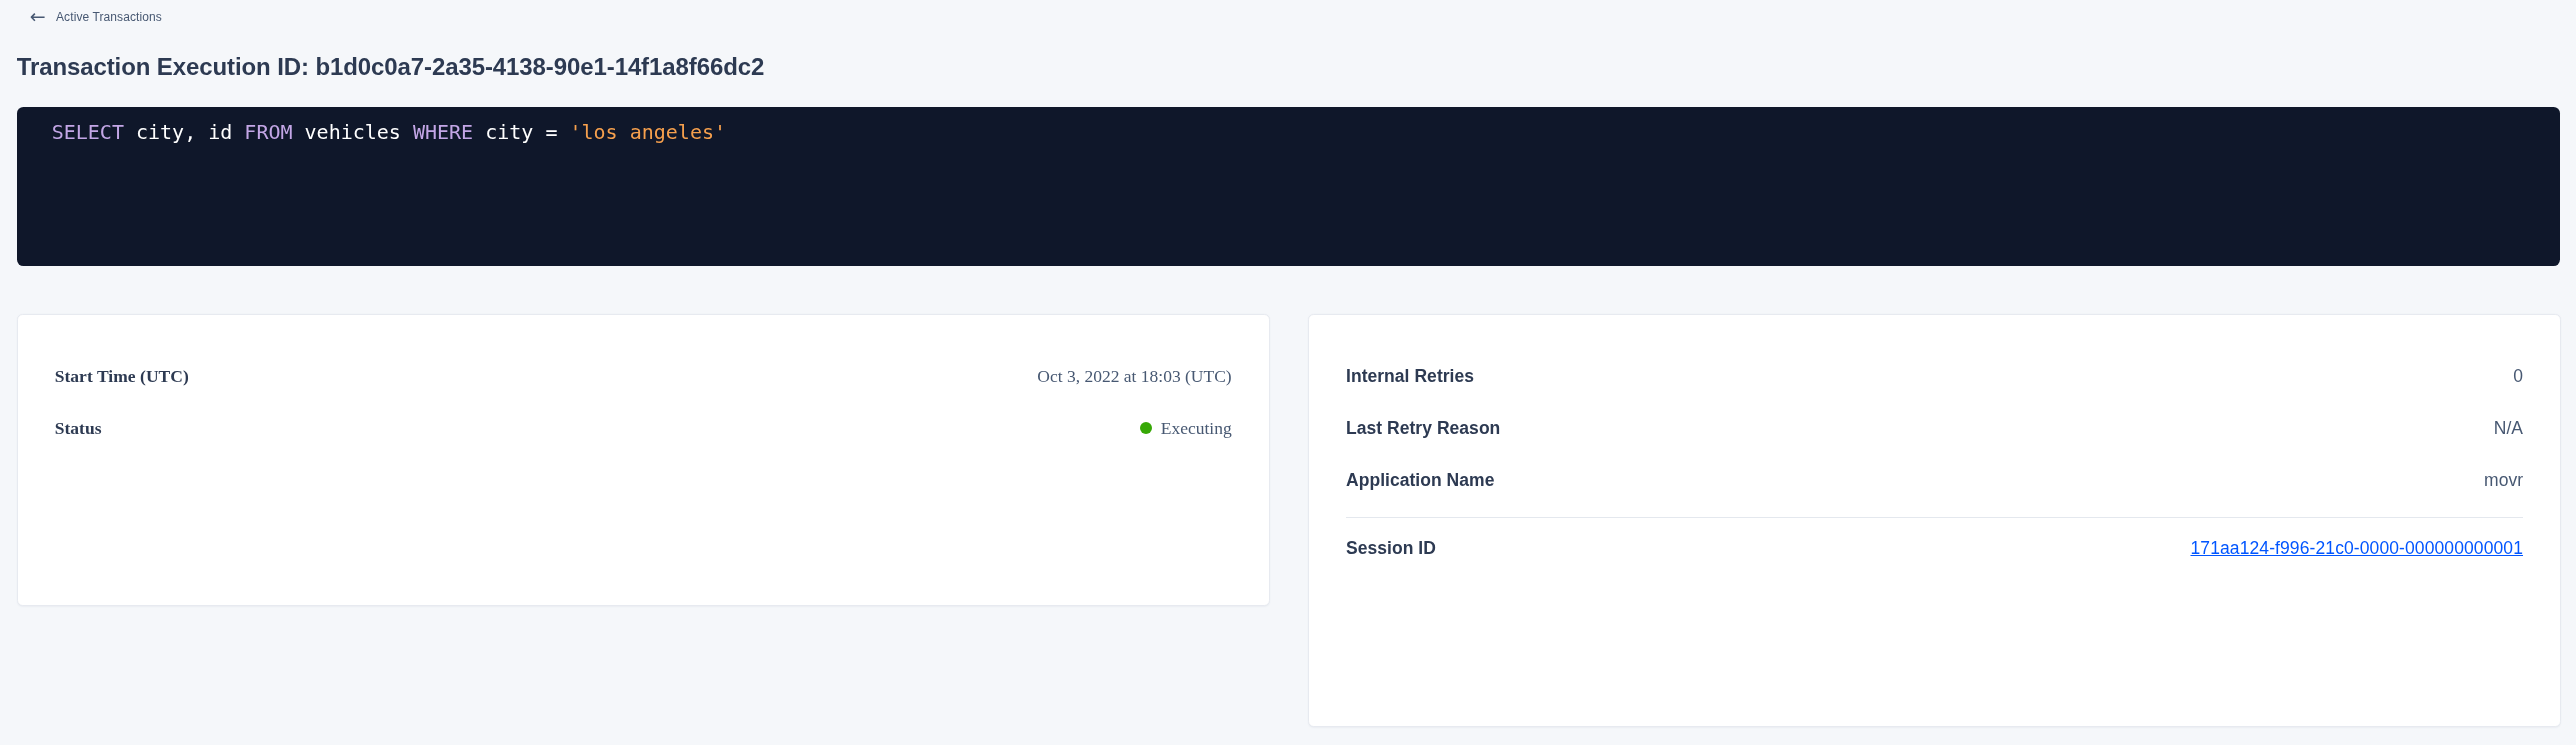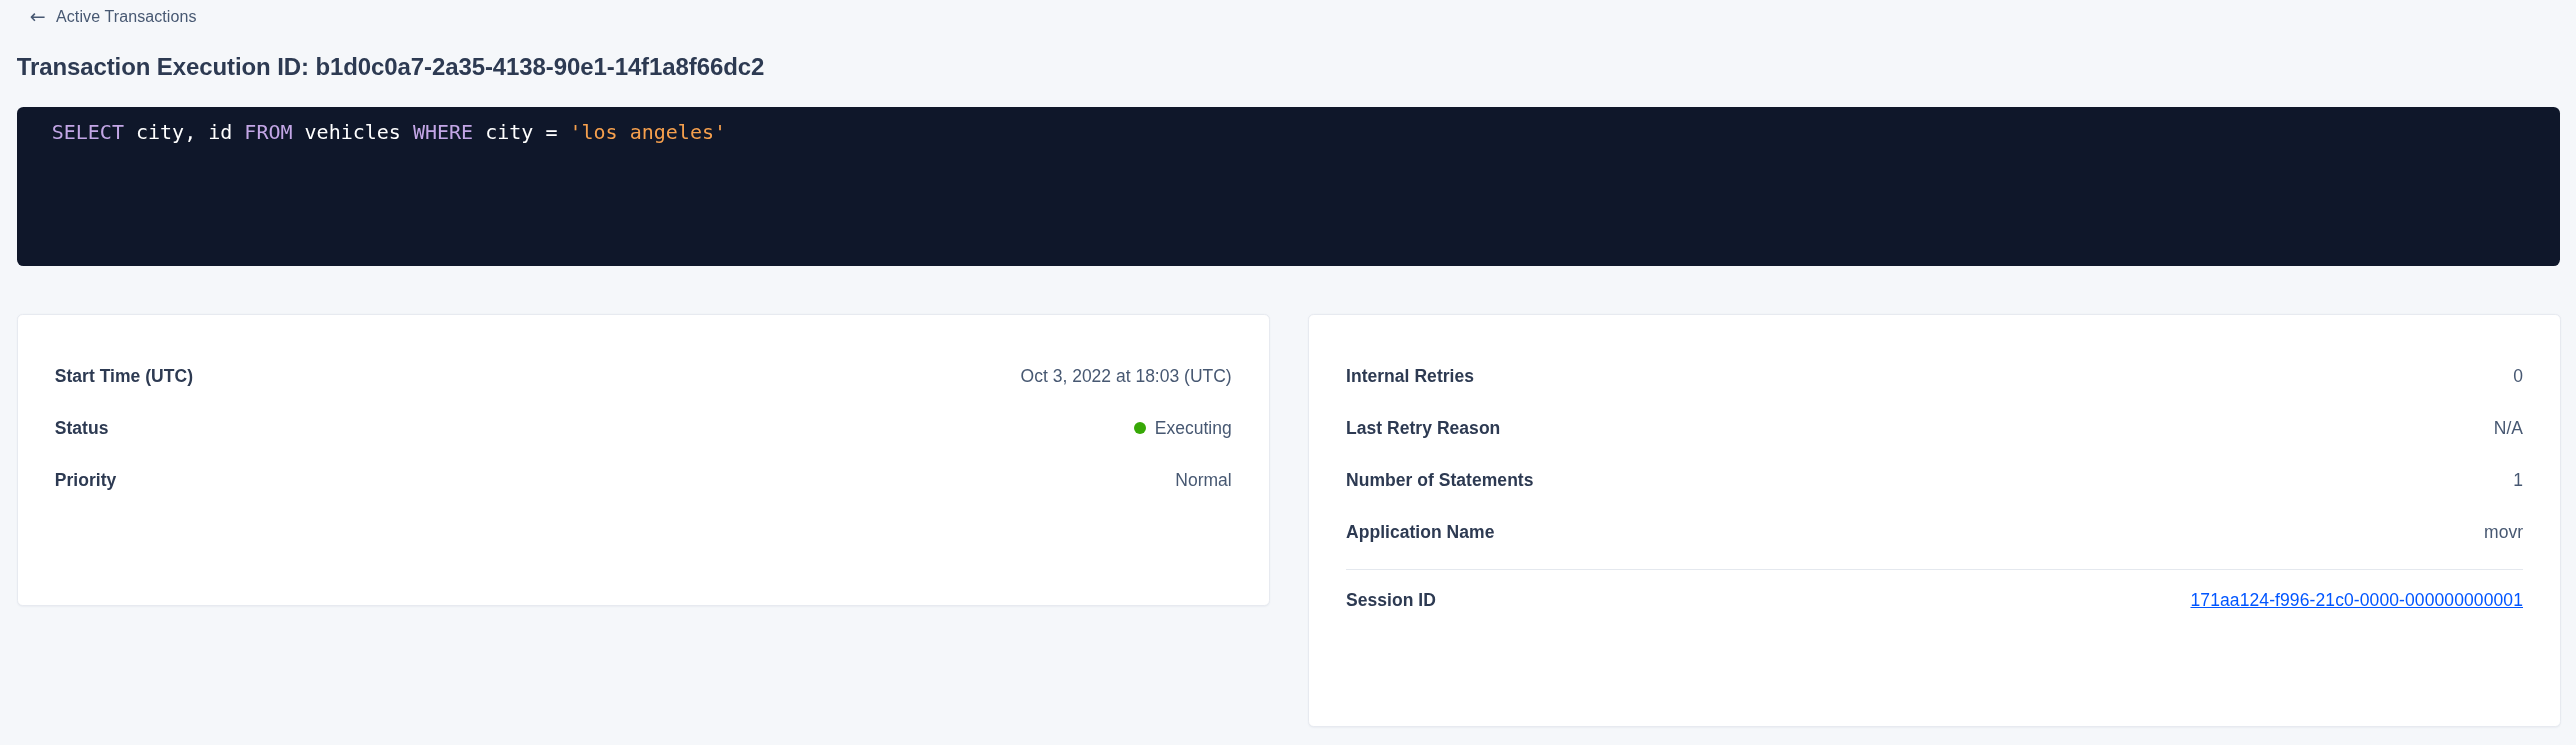--- a/index.html
+++ b/index.html
@@ -17,21 +17,21 @@
     position:absolute; left:29px; top:4.8px;
     display:flex; align-items:center; gap:9.5px;
     height:24px; cursor:pointer;
   }
   .back-arrow {
     font-size:19px; line-height:1; color:#475872;
     display:inline-block; width:17.5px; text-align:center;
     font-family:"DejaVu Sans", sans-serif;
   }
   .breadcrumb-label {
-    font-size:16px; color:#475872; letter-spacing:0.1px;
+    font-size:12px; color:#475872; letter-spacing:0.1px;
   }
 
   
   .page-title {
     position:absolute; left:16.7px; top:53px;
     font-size:24px; font-weight:bold; color:#2d3a52;
     letter-spacing:-0.1px;
   }
 
   
@@ -49,21 +49,21 @@
   .tok-kw  { color:#c3a6e6; }
   .tok-id  { color:#ffffff; }
   .tok-str { color:#f6a04d; }
 
   
   .card {
     position:absolute; background:#ffffff;
     border:0.8px solid #e7eaf0; border-radius:5.6px;
     box-shadow:0 0.8px 1.6px rgba(71,88,114,.06);
   }
-  .card-left  { left:16.7px;   top:314px; width:1253px; height:292px; }
+  .card-left  { left:16.7px;   top:314px; width:1253px; height:292px;font-family:Liberation Serif, serif; }
   .card-right { left:1308px; top:314px; width:1253px; height:413px; }
 
   .card-body { padding:35px 37px 0 37px; }
 
   .row {
     display:flex; align-items:center; justify-content:space-between;
     height:52px;
   }
   .row-label {
     font-size:17.5px; font-weight:bold; color:#2d3a52;
@@ -107,40 +107,32 @@
           <div class="row-label">Start Time (UTC)</div>
           <div class="row-value">Oct 3, 2022 at 18:03 (UTC)</div>
         </div>
         <div class="row">
           <div class="row-label">Status</div>
           <div class="row-value">
             <span class="status-dot"></span>
             <span>Executing</span>
           </div>
         </div>
-        <div class="row">
-          <div class="row-label">Priority</div>
-          <div class="row-value">Normal</div>
-        </div>
       </div>
   </div>
 
   <div class="card card-right">
     <div class="card-body" id="right-rows">
         <div class="row">
           <div class="row-label">Internal Retries</div>
           <div class="row-value">0</div>
         </div>
         <div class="row">
           <div class="row-label">Last Retry Reason</div>
           <div class="row-value">N/A</div>
-        </div>
-        <div class="row">
-          <div class="row-label">Number of Statements</div>
-          <div class="row-value">1</div>
         </div>
         <div class="row">
           <div class="row-label">Application Name</div>
           <div class="row-value">movr</div>
         </div>
         <div class="divider"></div>
         <div class="row">
           <div class="row-label">Session ID</div>
           <div class="row-value">
             <span class="link-value">171aa124-f996-21c0-0000-000000000001</span>

